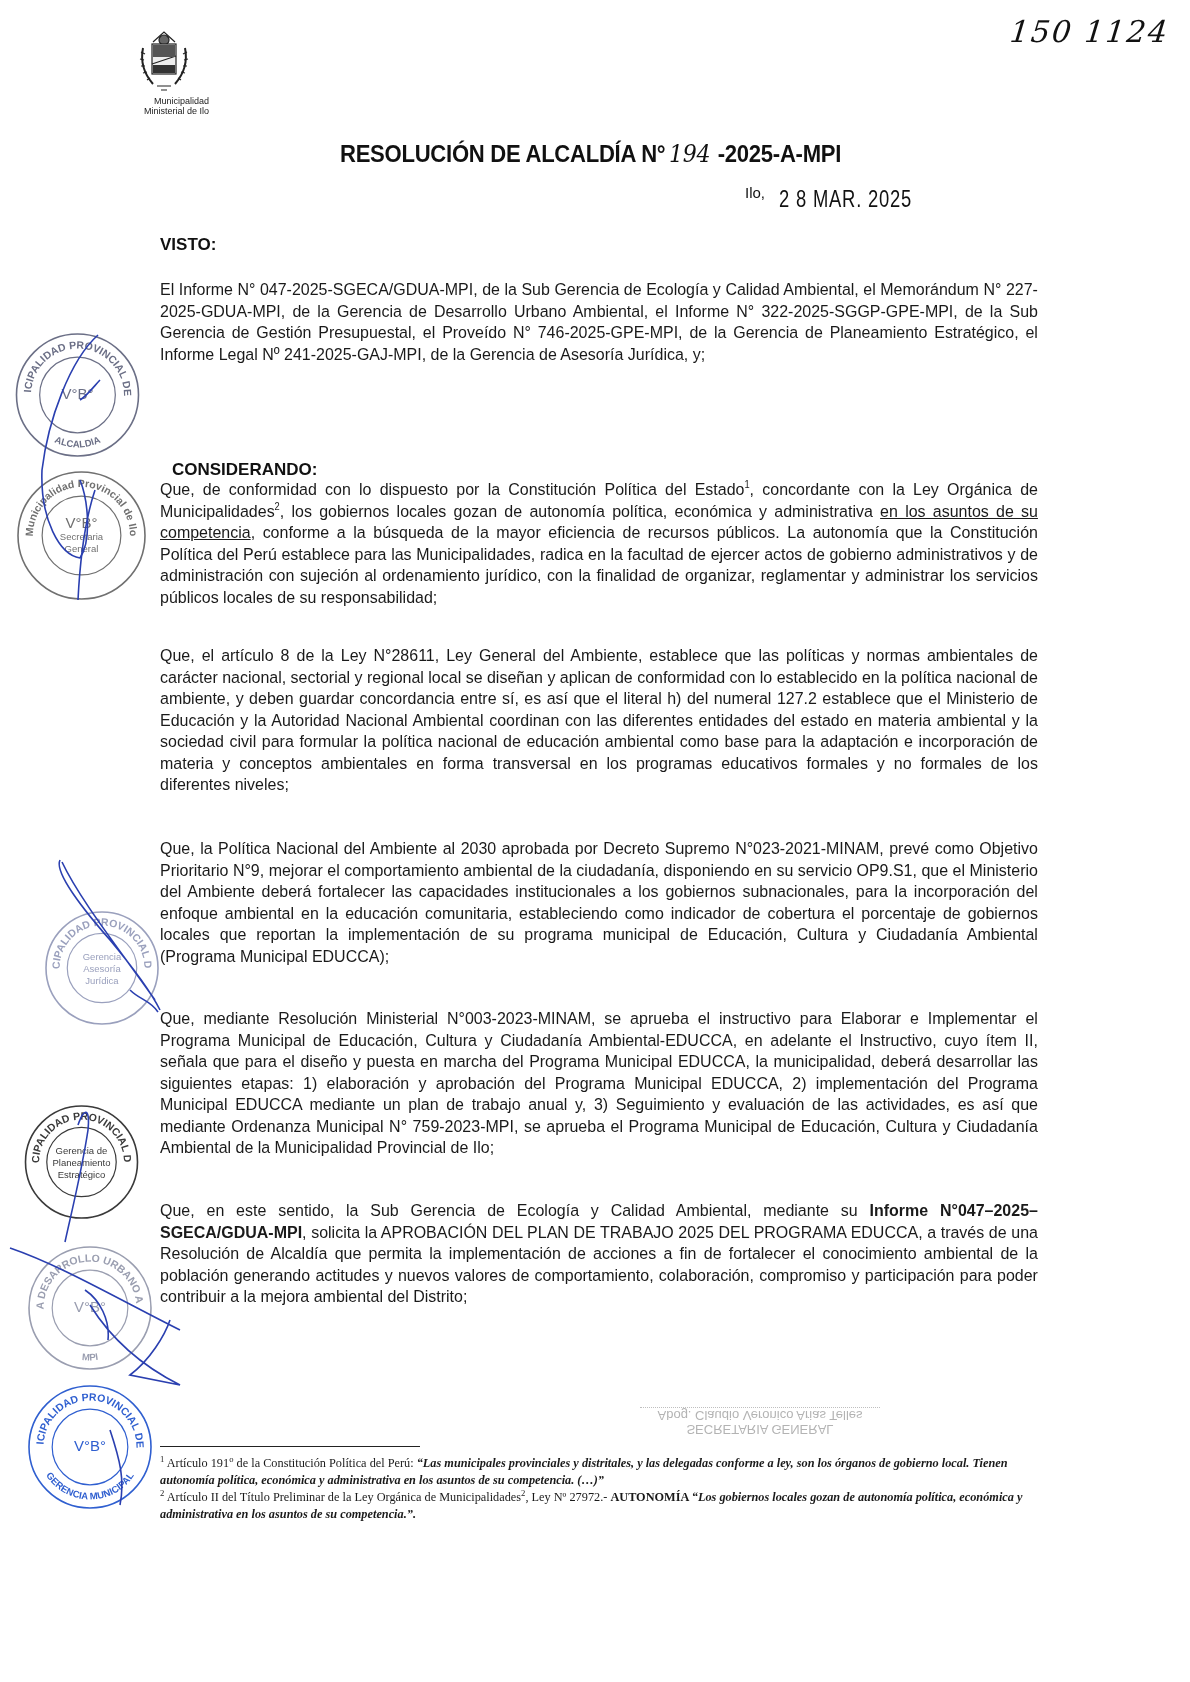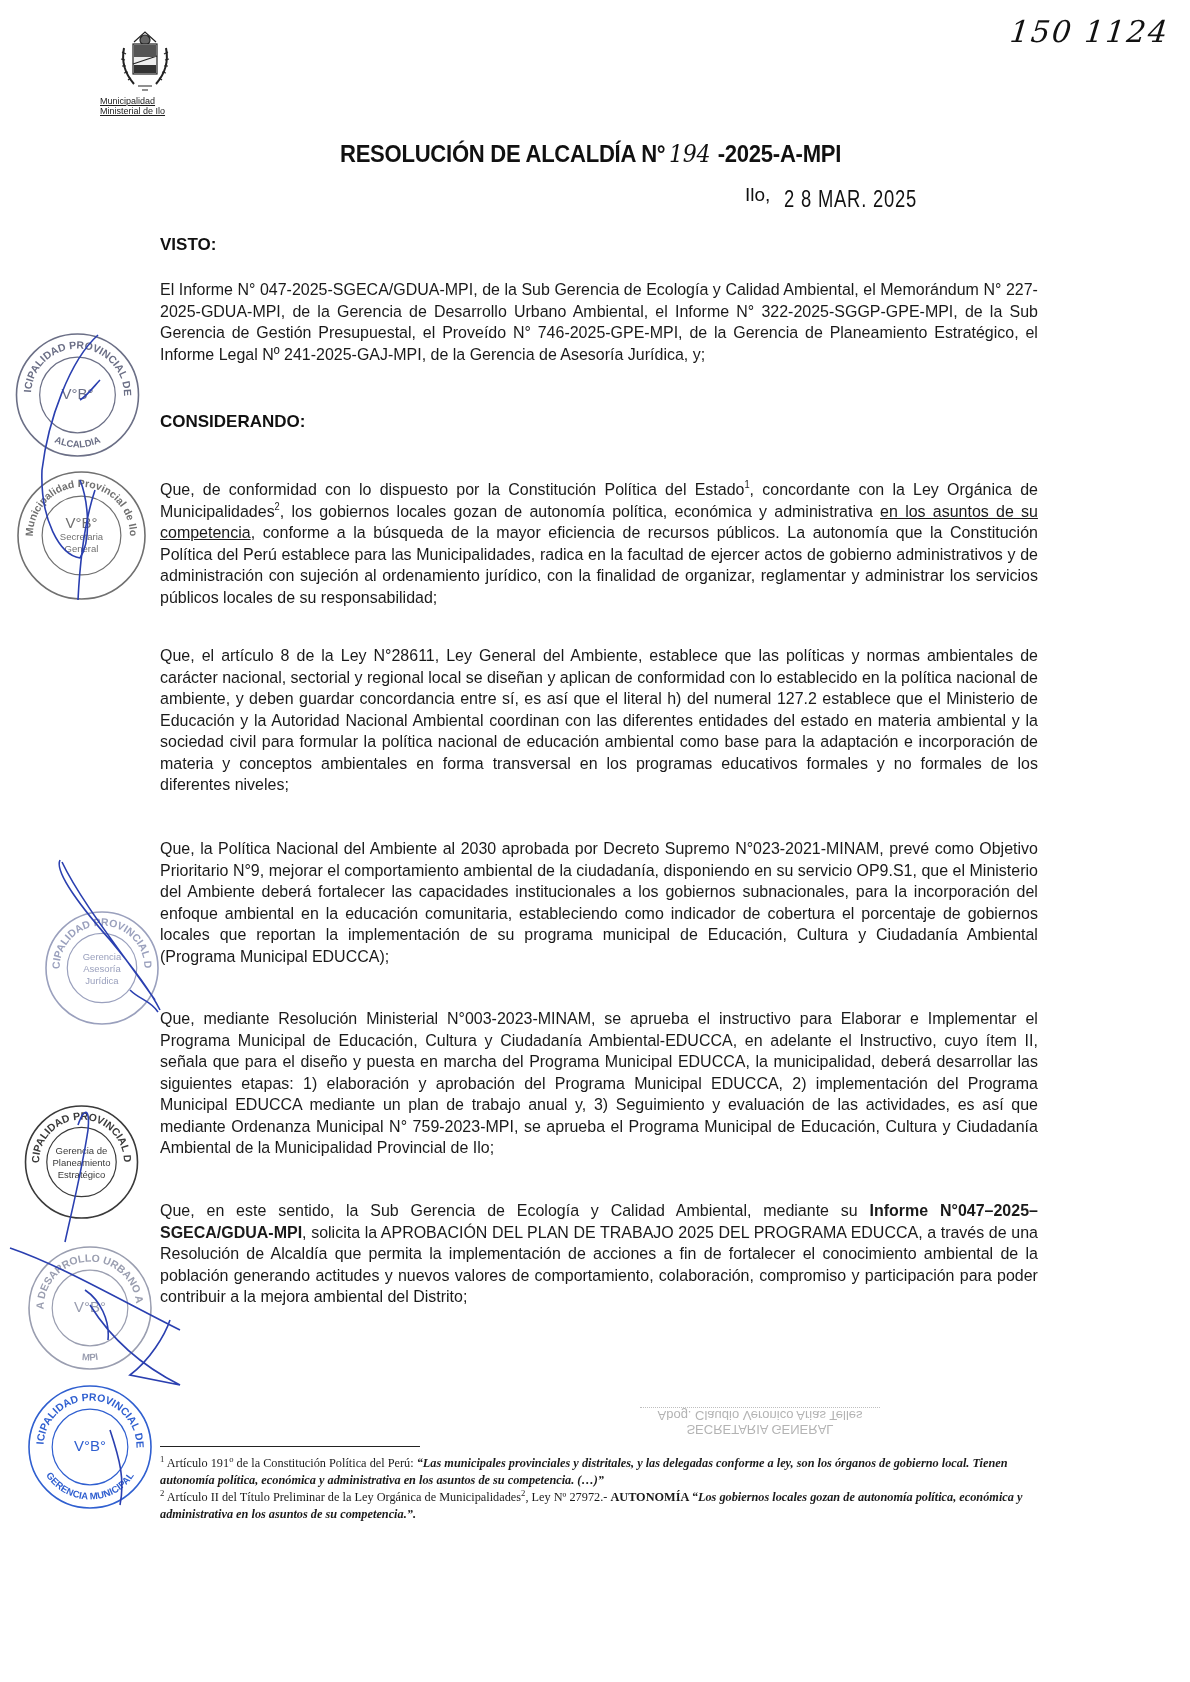--- a/index.html
+++ b/index.html
@@ -1,28 +1,28 @@
 <!DOCTYPE html>
 <html><head>
 <meta charset="utf-8">
 <style>
   html, body { margin: 0; padding: 0; background: #ffffff; }
   body { width: 1190px; height: 1682px; position: relative; overflow: hidden; font-family: "Liberation Sans", sans-serif; color: #1a1a1a; }
   .page { position: absolute; left: 0; top: 0; width: 1190px; height: 1682px; background: #ffffff; }
 
   
-  .logo { position: absolute; left: 100px; top: 28px; width: 90px; text-align: left; text-decoration: underline; }
+  .logo { position: absolute; left: 119px; top: 28px; width: 90px; text-align: right; }
   .logo svg { display: block; margin: 0 auto; }
   .logo .logo-line { font-size: 9px; line-height: 10px; color: #222; }
   .handnum { position: absolute; left: 1010px; top: 14px; font-family: "DejaVu Serif", serif; font-style: italic; font-size: 30px; color: #111; letter-spacing: 2px; transform: skewX(-6deg); }
 
   .title { position: absolute; left: 340px; top: 140px; font-size: 24px; font-weight: bold; letter-spacing: -0.3px; transform: scaleX(0.92); transform-origin: left; white-space: nowrap; color: #111; }
   .title .hand { font-family: "DejaVu Serif", serif; font-style: italic; font-weight: normal; font-size: 24px; margin: 0 8px 0 4px; }
   .date { position: absolute; left: 745px; top: 186px; white-space: nowrap; color: #111; }
-  .date .place { font-size: 19px; vertical-align: top; position: relative; top: -2px; }
+  .date .place { font-size: 15px; vertical-align: top; position: relative; top: -2px; }
   .date .stamp { font-size: 23px; transform: scaleX(0.8); display: inline-block; transform-origin: left; margin-left: 14px; letter-spacing: 1px; }
 
   .heading { position: absolute; left: 160px; font-size: 17px; font-weight: bold; color: #111; }
 
   .para { position: absolute; left: 160px; width: 878px; font-size: 17.2px; line-height: 21.5px; text-align: justify; color: #1a1a1a; transform: scaleX(0.93); transform-origin: left top; width: 944px; }
   .para .u { text-decoration: underline; }
   .para sup { font-size: 10px; line-height: 0; }
   .para b { font-weight: bold; }
 
   .fn-rule { position: absolute; left: 160px; top: 1446px; width: 260px; border-top: 1.5px solid #222; }
@@ -72,21 +72,21 @@
   </div>
 
   <div class="date">
     <span class="place">Ilo,</span><span class="stamp">2 8 MAR. 2025</span>
   </div>
 
   <div class="heading" style="top:235px;">VISTO:</div>
 
   <div class="para" style="top:279px;">El Informe N° 047-2025-SGECA/GDUA-MPI, de la Sub Gerencia de Ecología y Calidad Ambiental, el Memorándum N° 227-2025-GDUA-MPI, de la Gerencia de Desarrollo Urbano Ambiental, el Informe N° 322-2025-SGGP-GPE-MPI, de la Sub Gerencia de Gestión Presupuestal, el Proveído N° 746-2025-GPE-MPI, de la Gerencia de Planeamiento Estratégico, el Informe Legal Nº 241-2025-GAJ-MPI, de la Gerencia de Asesoría Jurídica, y;</div>
 
-  <div class="heading" style="top:412px;">CONSIDERANDO:</div>
+  <div class="heading" style="top:460px;margin-left:12px;">CONSIDERANDO:</div>
 
   <div class="para" style="top:479px;"><span>Que, de conformidad con lo dispuesto por la Constitución Política del Estado</span><sup>1</sup><span>, concordante con la Ley Orgánica de Municipalidades</span><sup>2</sup><span>, los gobiernos locales gozan de autonomía política, económica y administrativa </span><span class="u">en los asuntos de su competencia</span><span>, conforme a la búsqueda de la mayor eficiencia de recursos públicos.  La autonomía que la Constitución Política del Perú establece para las Municipalidades, radica en la facultad de ejercer actos de gobierno administrativos y de administración con sujeción al ordenamiento jurídico, con la finalidad de organizar, reglamentar y administrar los servicios públicos locales de su responsabilidad;</span></div>
 
   <div class="para" style="top:645px;">Que, el artículo 8 de la Ley N°28611, Ley General del Ambiente, establece que las políticas y normas ambientales de carácter nacional, sectorial y regional local se diseñan y aplican de conformidad con lo establecido en la política nacional de ambiente, y deben guardar concordancia entre sí, es así que el literal h) del numeral 127.2 establece que el Ministerio de Educación y la Autoridad Nacional Ambiental coordinan con las diferentes entidades del estado en materia ambiental y la sociedad civil para formular la política nacional de educación ambiental como base para la adaptación e incorporación de materia y conceptos ambientales en forma transversal en los programas educativos formales y no formales de los diferentes niveles;</div>
 
   <div class="para" style="top:838px;">Que, la Política Nacional del Ambiente al 2030 aprobada por Decreto Supremo N°023-2021-MINAM, prevé como Objetivo Prioritario N°9, mejorar el comportamiento ambiental de la ciudadanía, disponiendo en su servicio OP9.S1, que el Ministerio del Ambiente deberá fortalecer las capacidades institucionales a los gobiernos subnacionales, para la incorporación del enfoque ambiental en la educación comunitaria, estableciendo como indicador de cobertura el porcentaje de gobiernos locales que reportan la implementación de su programa municipal de Educación, Cultura y Ciudadanía Ambiental (Programa Municipal EDUCCA);</div>
 
   <div class="para" style="top:1008px;">Que, mediante Resolución Ministerial N°003-2023-MINAM, se aprueba el instructivo para Elaborar e Implementar el Programa Municipal de Educación, Cultura y Ciudadanía Ambiental-EDUCCA, en adelante el Instructivo, cuyo ítem II, señala que para el diseño y puesta en marcha del Programa Municipal EDUCCA, la municipalidad, deberá desarrollar las siguientes etapas: 1) elaboración y aprobación del Programa Municipal EDUCCA, 2) implementación del Programa Municipal EDUCCA mediante un plan de trabajo anual y, 3) Seguimiento y evaluación de las actividades, es así que mediante Ordenanza Municipal N° 759-2023-MPI, se aprueba el Programa Municipal de Educación, Cultura y Ciudadanía Ambiental de la Municipalidad Provincial de Ilo;</div>
 
   <div class="para" style="top:1200px;"><span>Que, en este sentido, la Sub Gerencia de Ecología y Calidad Ambiental, mediante su </span><b>Informe N°047–2025– SGECA/GDUA-MPI</b><span>, solicita la APROBACIÓN DEL PLAN DE TRABAJO 2025 DEL PROGRAMA EDUCCA, a través de una Resolución de Alcaldía que permita la implementación de acciones a fin de fortalecer el conocimiento ambiental de la población generando actitudes y nuevos valores de comportamiento, colaboración, compromiso y participación para poder contribuir a la mejora ambiental del Distrito;</span></div>

